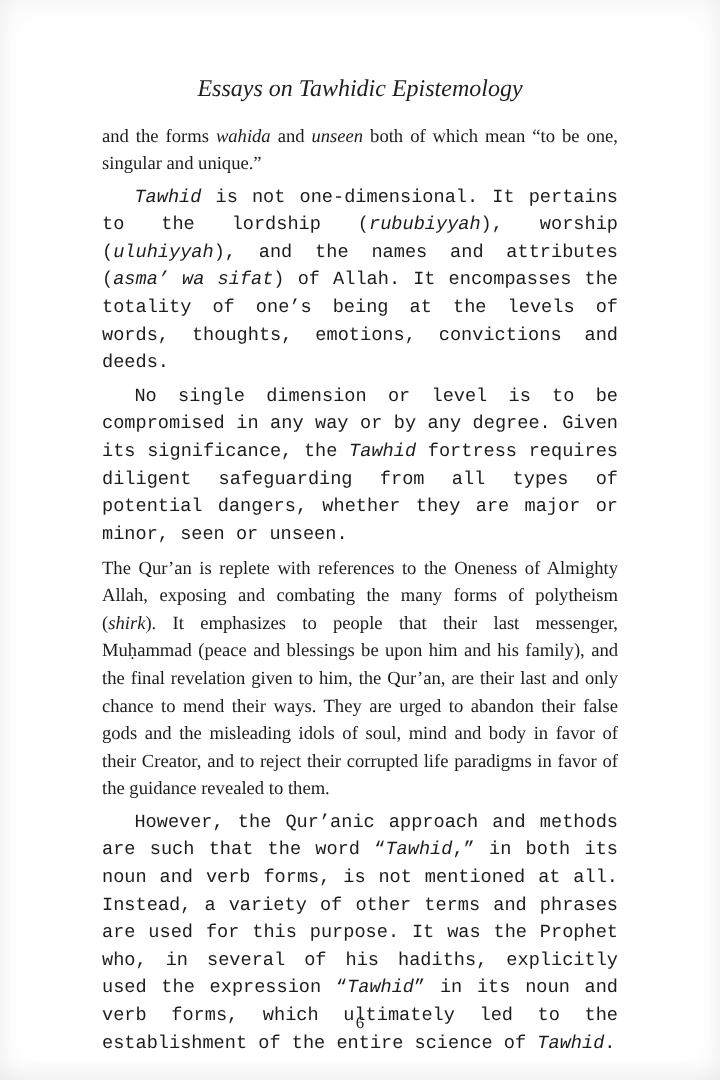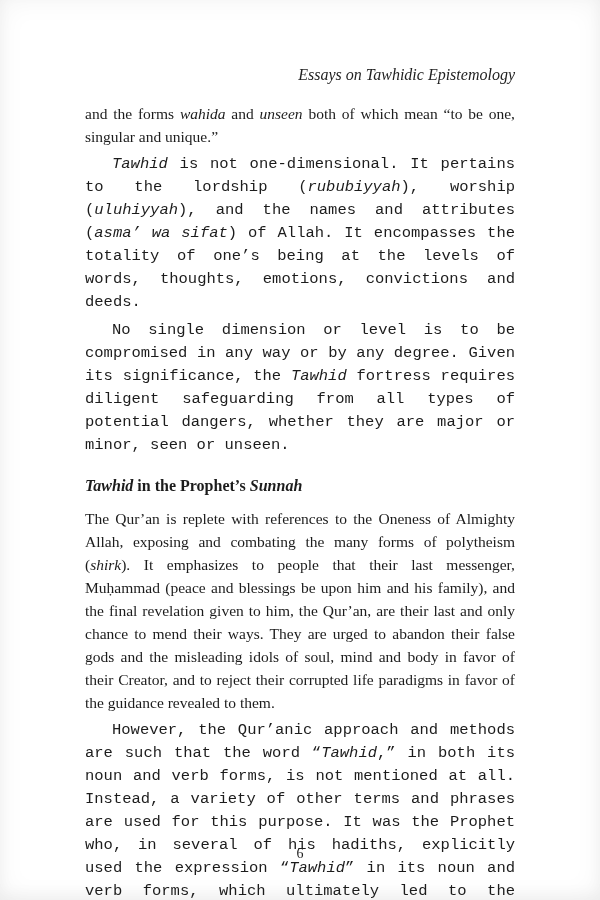--- a/index.html
+++ b/index.html
@@ -15,23 +15,23 @@
     width: 600px;
     height: 900px;
     box-sizing: border-box;
     background: #ffffff;
     padding: 66px 85px 0 85px;
     font-family: "Liberation Serif", "DejaVu Serif", serif;
     color: #1c1c1c;
     box-shadow: inset 0 0 28px rgba(0,0,0,0.05), inset 0 -6px 14px rgba(0,0,0,0.04);
   }
   .running-header {
-    text-align: right;
+    text-align: center;
     font-style: italic;
-    font-size: 16px;
+    font-size: 20px;
     line-height: 17px;
     margin: 0 0 19px 0;
     color: #1f1f1f;
   }
   .body-text p {
     font-size: 15.5px;
     line-height: 23px;
     text-align: justify;
     margin: 0 0 5px 0;
   }
@@ -63,21 +63,20 @@
 
   <div class="running-header">Essays on Tawhidic Epistemology</div>
 
   <div class="body-text">
     <p class="no-indent"><span>and the forms </span><span class="italic">wahida</span><span> and </span><span class="italic">unseen</span><span> both of which mean “to be one, singular and unique.”</span></p>
 
     <p class="indent"><span class="italic">Tawhid</span><span> is not one-dimensional. It pertains to the lordship (</span><span class="italic">rububiyyah</span><span>), worship (</span><span class="italic">uluhiyyah</span><span>), and the names and attributes (</span><span class="italic">asma’ wa sifat</span><span>) of Allah. It encompasses the totality of one’s being at the levels of words, thoughts, emotions, convictions and deeds.</span></p>
 
     <p class="indent"><span>No single dimension or level is to be compromised in any way or by any degree. Given its significance, the </span><span class="italic">Tawhid</span><span> fortress requires diligent safeguarding from all types of potential dangers, whether they are major or minor, seen or unseen.</span></p>
 
-    <h2 class="section-heading"><span class="bold-italic">Tawhid</span><span class="bold"> in the Prophet’s </span><span class="bold-italic">Sunnah</span></h2>
 
     <p class="no-indent"><span>The Qur’an is replete with references to the Oneness of Almighty Allah, exposing and combating the many forms of polytheism (</span><span class="italic">shirk</span><span>). It emphasizes to people that their last messenger, Muḥammad (peace and blessings be upon him and his family), and the final revelation given to him, the Qur’an, are their last and only chance to mend their ways. They are urged to abandon their false gods and the misleading idols of soul, mind and body in favor of their Creator, and to reject their corrupted life paradigms in favor of the guidance revealed to them.</span></p>
 
     <p class="indent"><span>However, the Qur’anic approach and methods are such that the word “</span><span class="italic">Tawhid</span><span>,” in both its noun and verb forms, is not mentioned at all. Instead, a variety of other terms and phrases are used for this purpose. It was the Prophet who, in several of his hadiths, explicitly used the expression “</span><span class="italic">Tawhid</span><span>” in its noun and verb forms, which ultimately led to the establishment of the entire science of </span><span class="italic">Tawhid</span><span>.</span></p>
 
   </div>
 
   <div class="page-number">6</div>
 
 </div>

